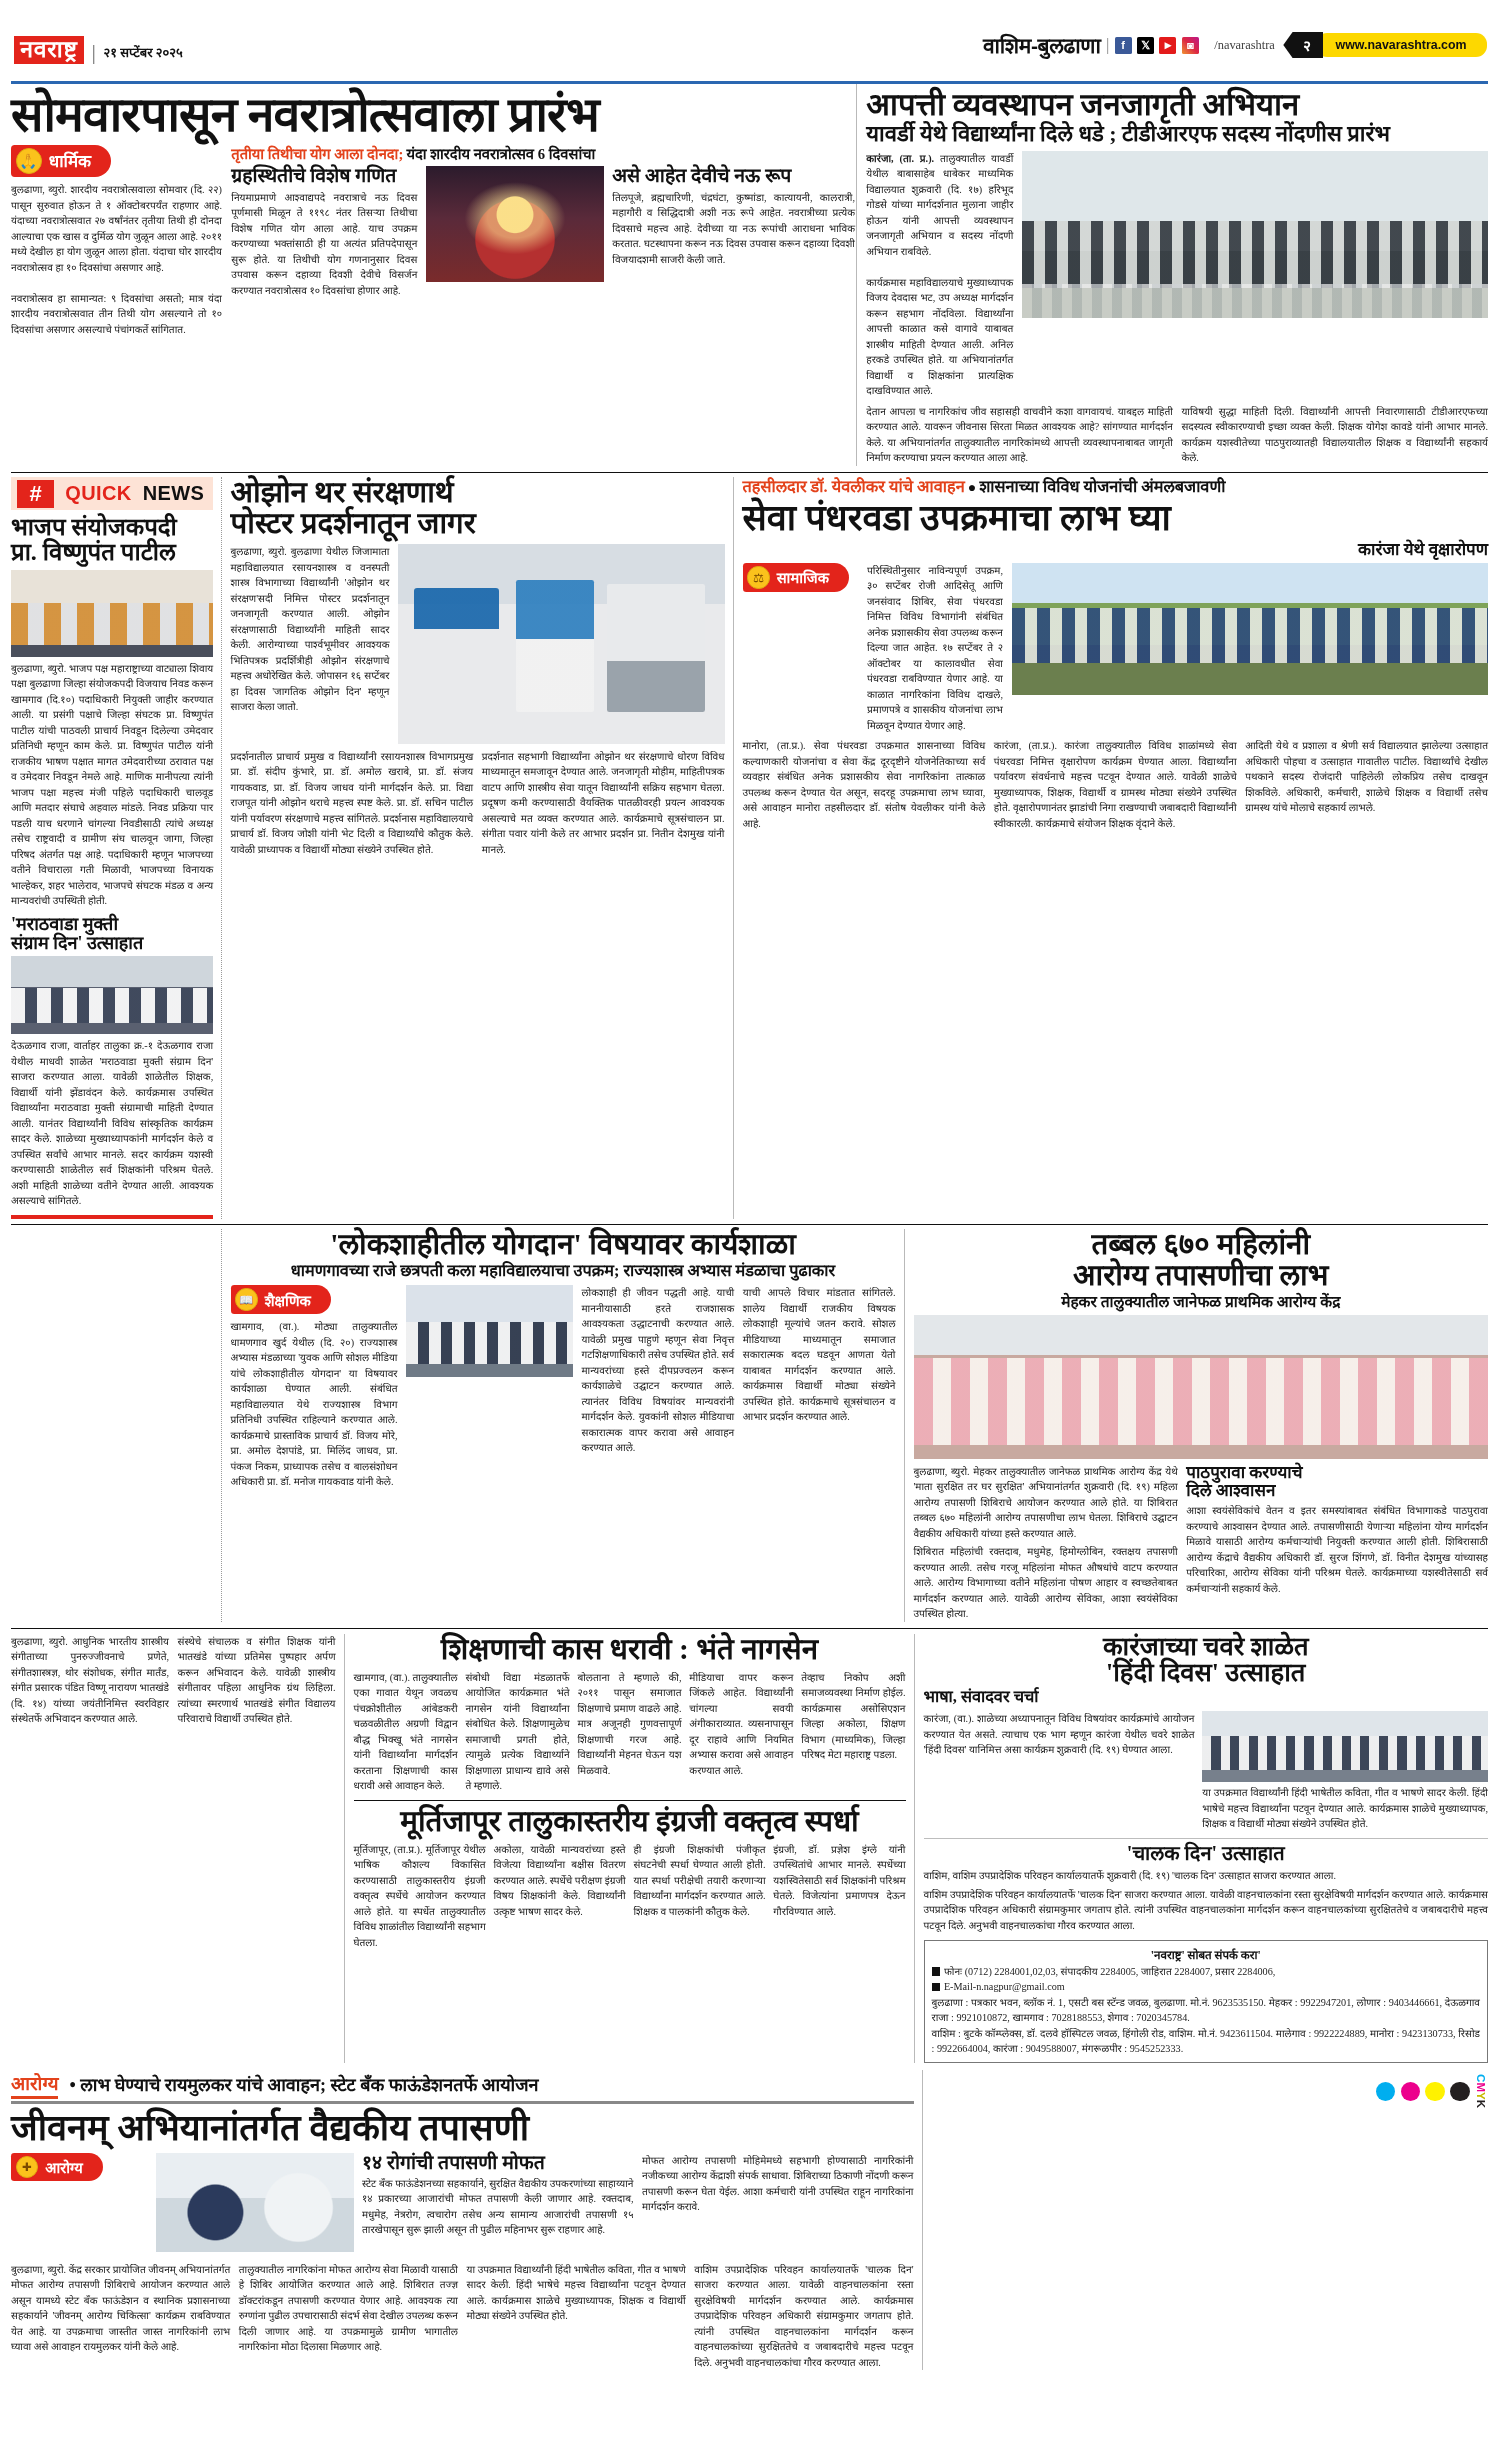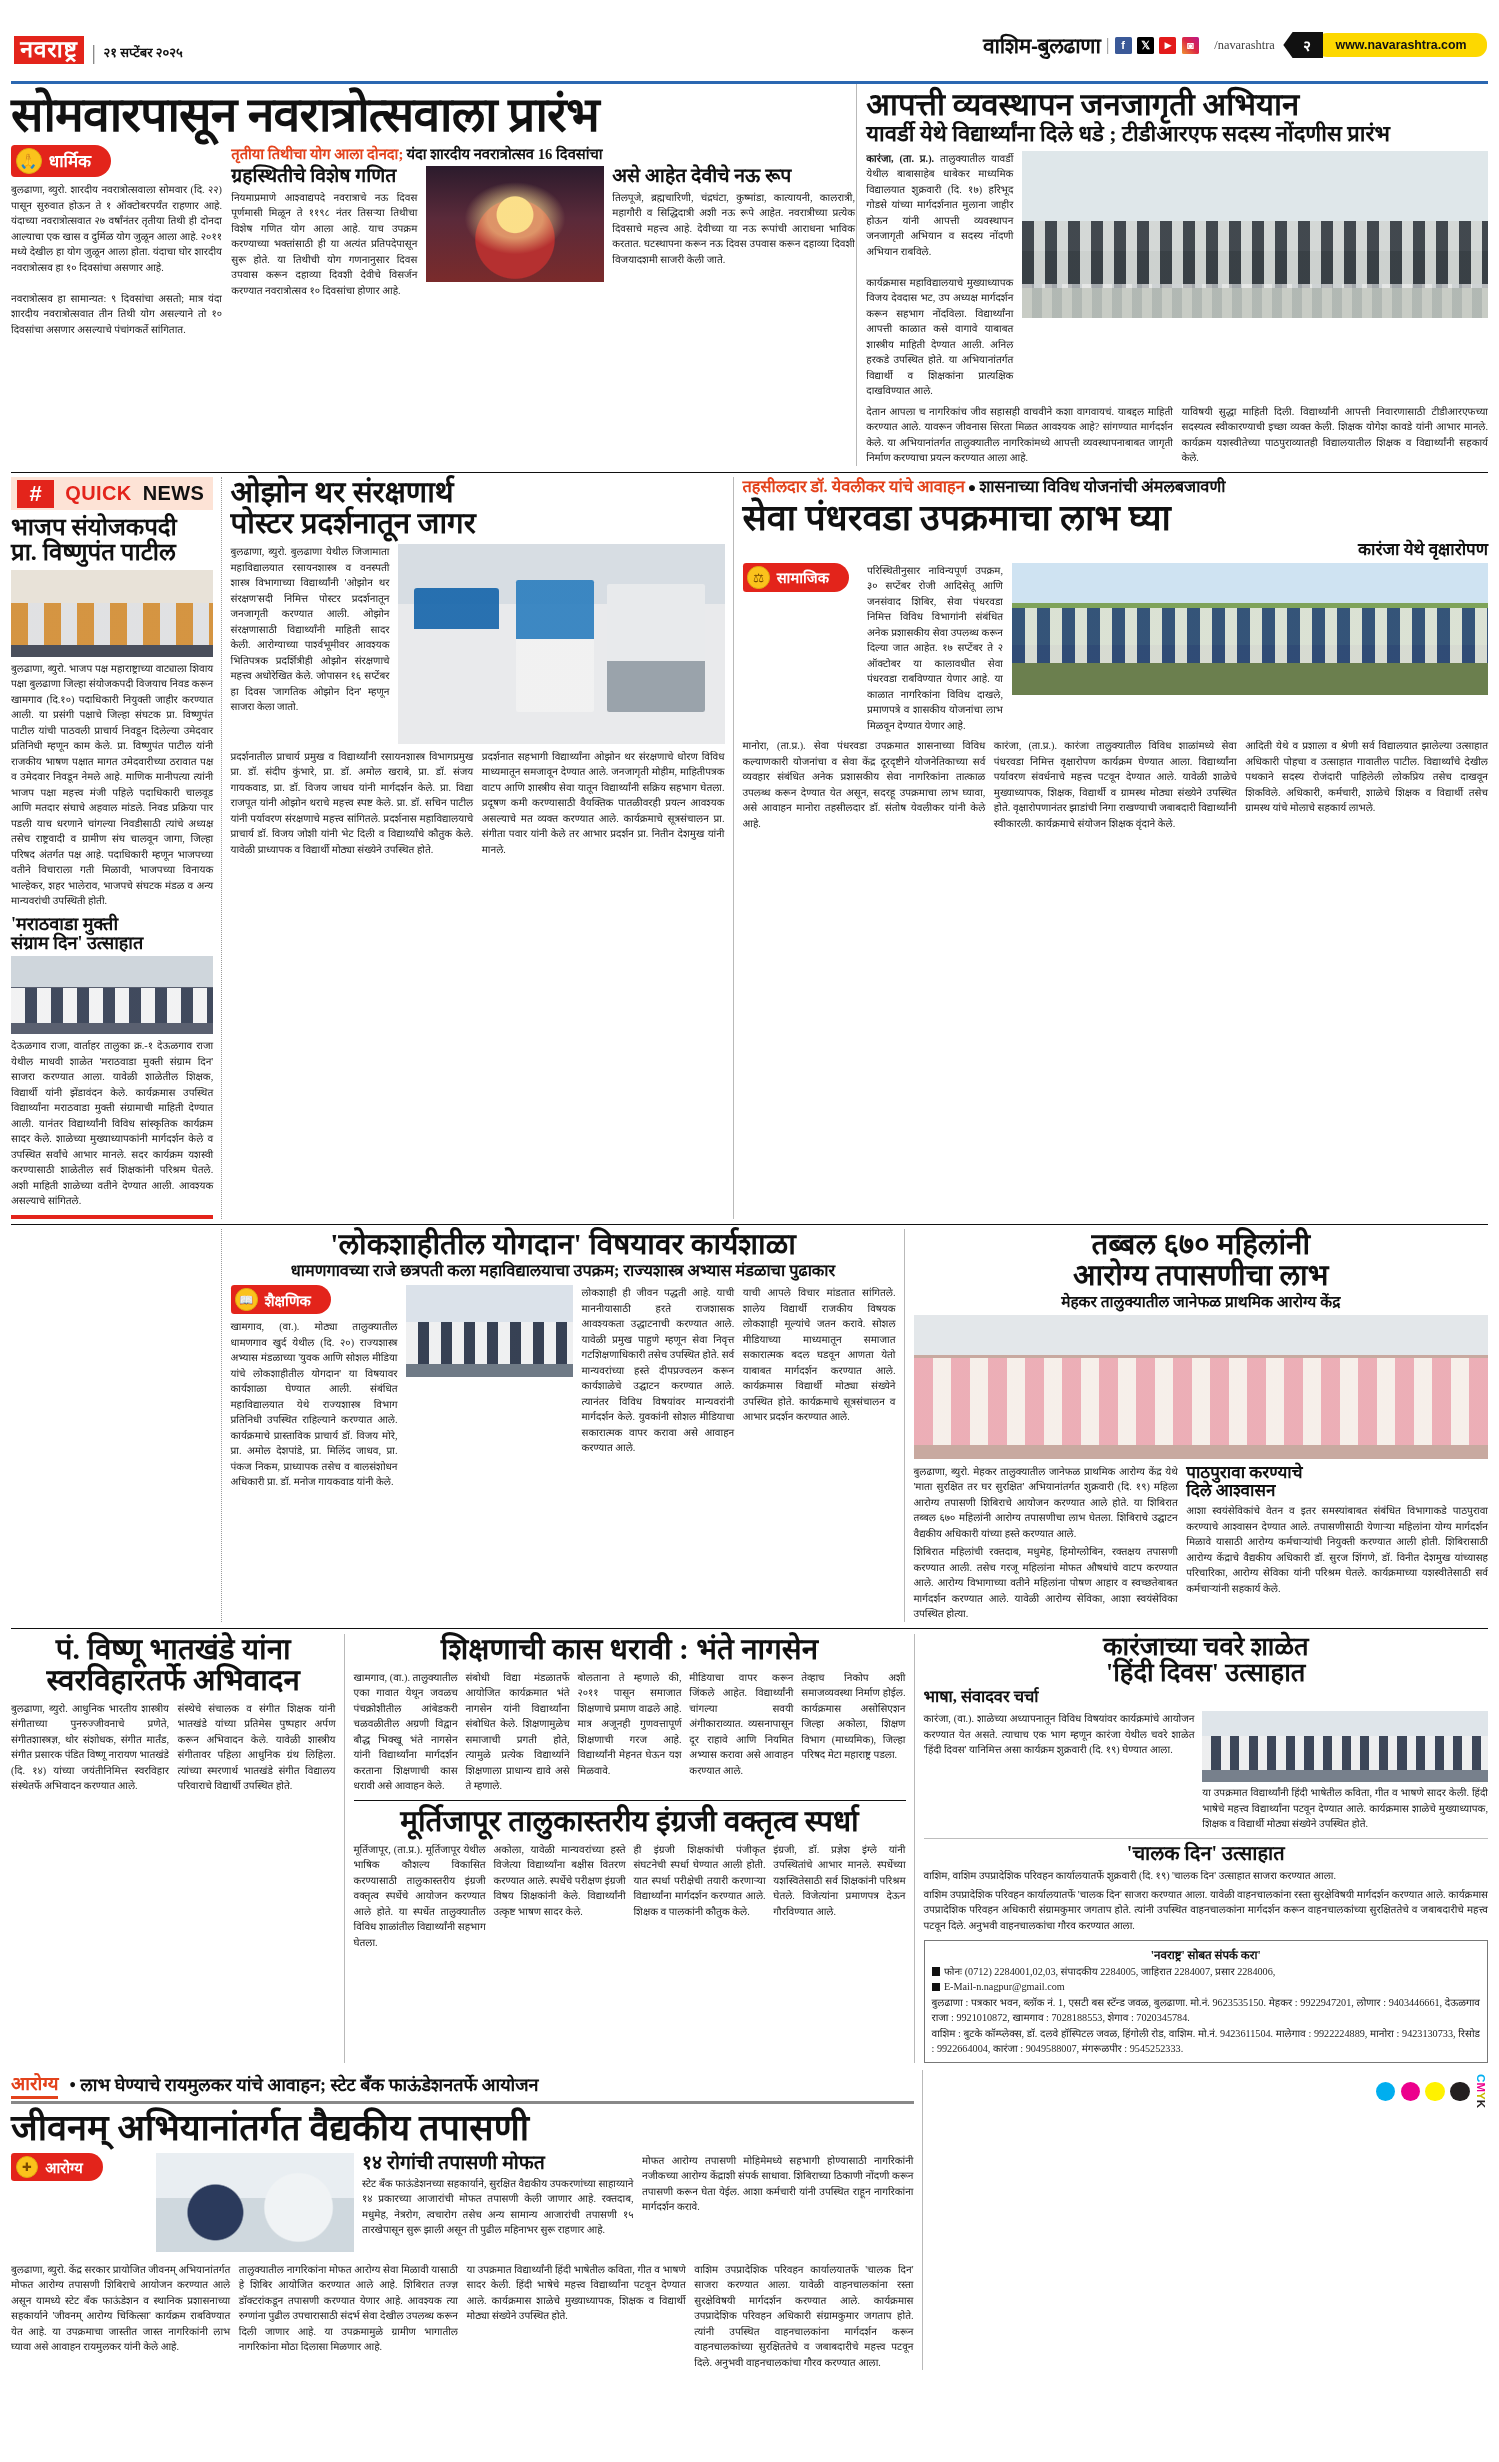--- a/index.html
+++ b/index.html
@@ -161,21 +161,21 @@
             <span class="circ">🙏</span>
             <span>धार्मिक</span>
           </div>
           <div class="body-text" style="margin-top:5.4px; white-space:pre-line;">बुलढाणा, ब्युरो. शारदीय नवरात्रोत्सवाला सोमवार (दि. २२) पासून सुरुवात होऊन ते १ ऑक्टोबरपर्यंत राहणार आहे. यंदाच्या नवरात्रोत्सवात २७ वर्षांनंतर तृतीया तिथी ही दोनदा आल्याचा एक खास व दुर्मिळ योग जुळून आला आहे. २०११ मध्ये देखील हा योग जुळून आला होता. यंदाचा घोर शारदीय नवरात्रोत्सव हा १० दिवसांचा असणार आहे.
 
 नवरात्रोत्सव हा सामान्यत: ९ दिवसांचा असतो; मात्र यंदा शारदीय नवरात्रोत्सवात तीन तिथी योग असल्याने तो १० दिवसांचा असणार असल्याचे पंचांगकर्ते सांगितात.</div>
         </div>
         <div style="flex:1;">
           <div style="line-height:1.2; margin-bottom:3.1px;">
             <span class="kicker kicker-red">तृतीया तिथीचा योग आला दोनदा;</span>
-            <span class="kicker">यंदा शारदीय नवरात्रोत्सव 16 दिवसांचा</span>
+            <span class="kicker">यंदा शारदीय नवरात्रोत्सव 6 दिवसांचा</span>
           </div>
           <div class="row" style="gap:8.5px;">
             <div style="width:186px;">
               <div class="hl hl-sm" style="margin-bottom:3.1px;">ग्रहस्थितीचे विशेष गणित</div>
               <div class="body-text">नियमाप्रमाणे आश्वाद्यपदे नवरात्राचे नऊ दिवस पूर्णमासी मिळून ते ११९८ नंतर तिसऱ्या तिथीचा विशेष गणित योग आला आहे. याच उपक्रम करण्याच्या भक्तांसाठी ही या अत्यंत प्रतिपदेपासून सुरू होते. या तिथीची योग गणनानुसार दिवस उपवास करून दहाव्या दिवशी देवीचे विसर्जन करण्यात नवरात्रोत्सव १० दिवसांचा होणार आहे.</div>
             </div>
             <div style="width:178px;">
               <div class="photo" style="height:116px;">
                 <div class="sky" style="background:
                   radial-gradient(circle at 50% 42%, #f6d77a 0 16%, transparent 17%),
@@ -380,22 +380,20 @@
         </div>
       </div>
     </div>
   </div>
 
   <div class="hr-black" style="margin:6.2px 0 0;"></div>
 
   <div class="row" style="margin-top:4.7px;">
 
     <div style="width:334px; padding-right:8.5px;" class="solid-r">
-      <div class="hl hl-lg" style="white-space:pre-line; text-align:center; margin-bottom:5.4px;">पं. विष्णू भातखंडे यांना
-स्वरविहारतर्फे अभिवादन</div>
       <div class="row" style="gap:8.5px;">
         <div style="flex:1;">
           <div class="body-text">बुलढाणा, ब्युरो. आधुनिक भारतीय शास्त्रीय संगीताच्या पुनरुज्जीवनाचे प्रणेते, संगीतशास्त्रज्ञ, थोर संशोधक, संगीत मार्तंड, संगीत प्रसारक पंडित विष्णू नारायण भातखंडे (दि. १४) यांच्या जयंतीनिमित्त स्वरविहार संस्थेतर्फे अभिवादन करण्यात आले.</div>
         </div>
         <div style="flex:1;">
           <div class="body-text">संस्थेचे संचालक व संगीत शिक्षक यांनी भातखंडे यांच्या प्रतिमेस पुष्पहार अर्पण करून अभिवादन केले. यावेळी शास्त्रीय संगीतावर पहिला आधुनिक ग्रंथ लिहिला. त्यांच्या स्मरणार्थ भातखंडे संगीत विद्यालय परिवाराचे विद्यार्थी उपस्थित होते.</div>
         </div>
       </div>
     </div>
 

